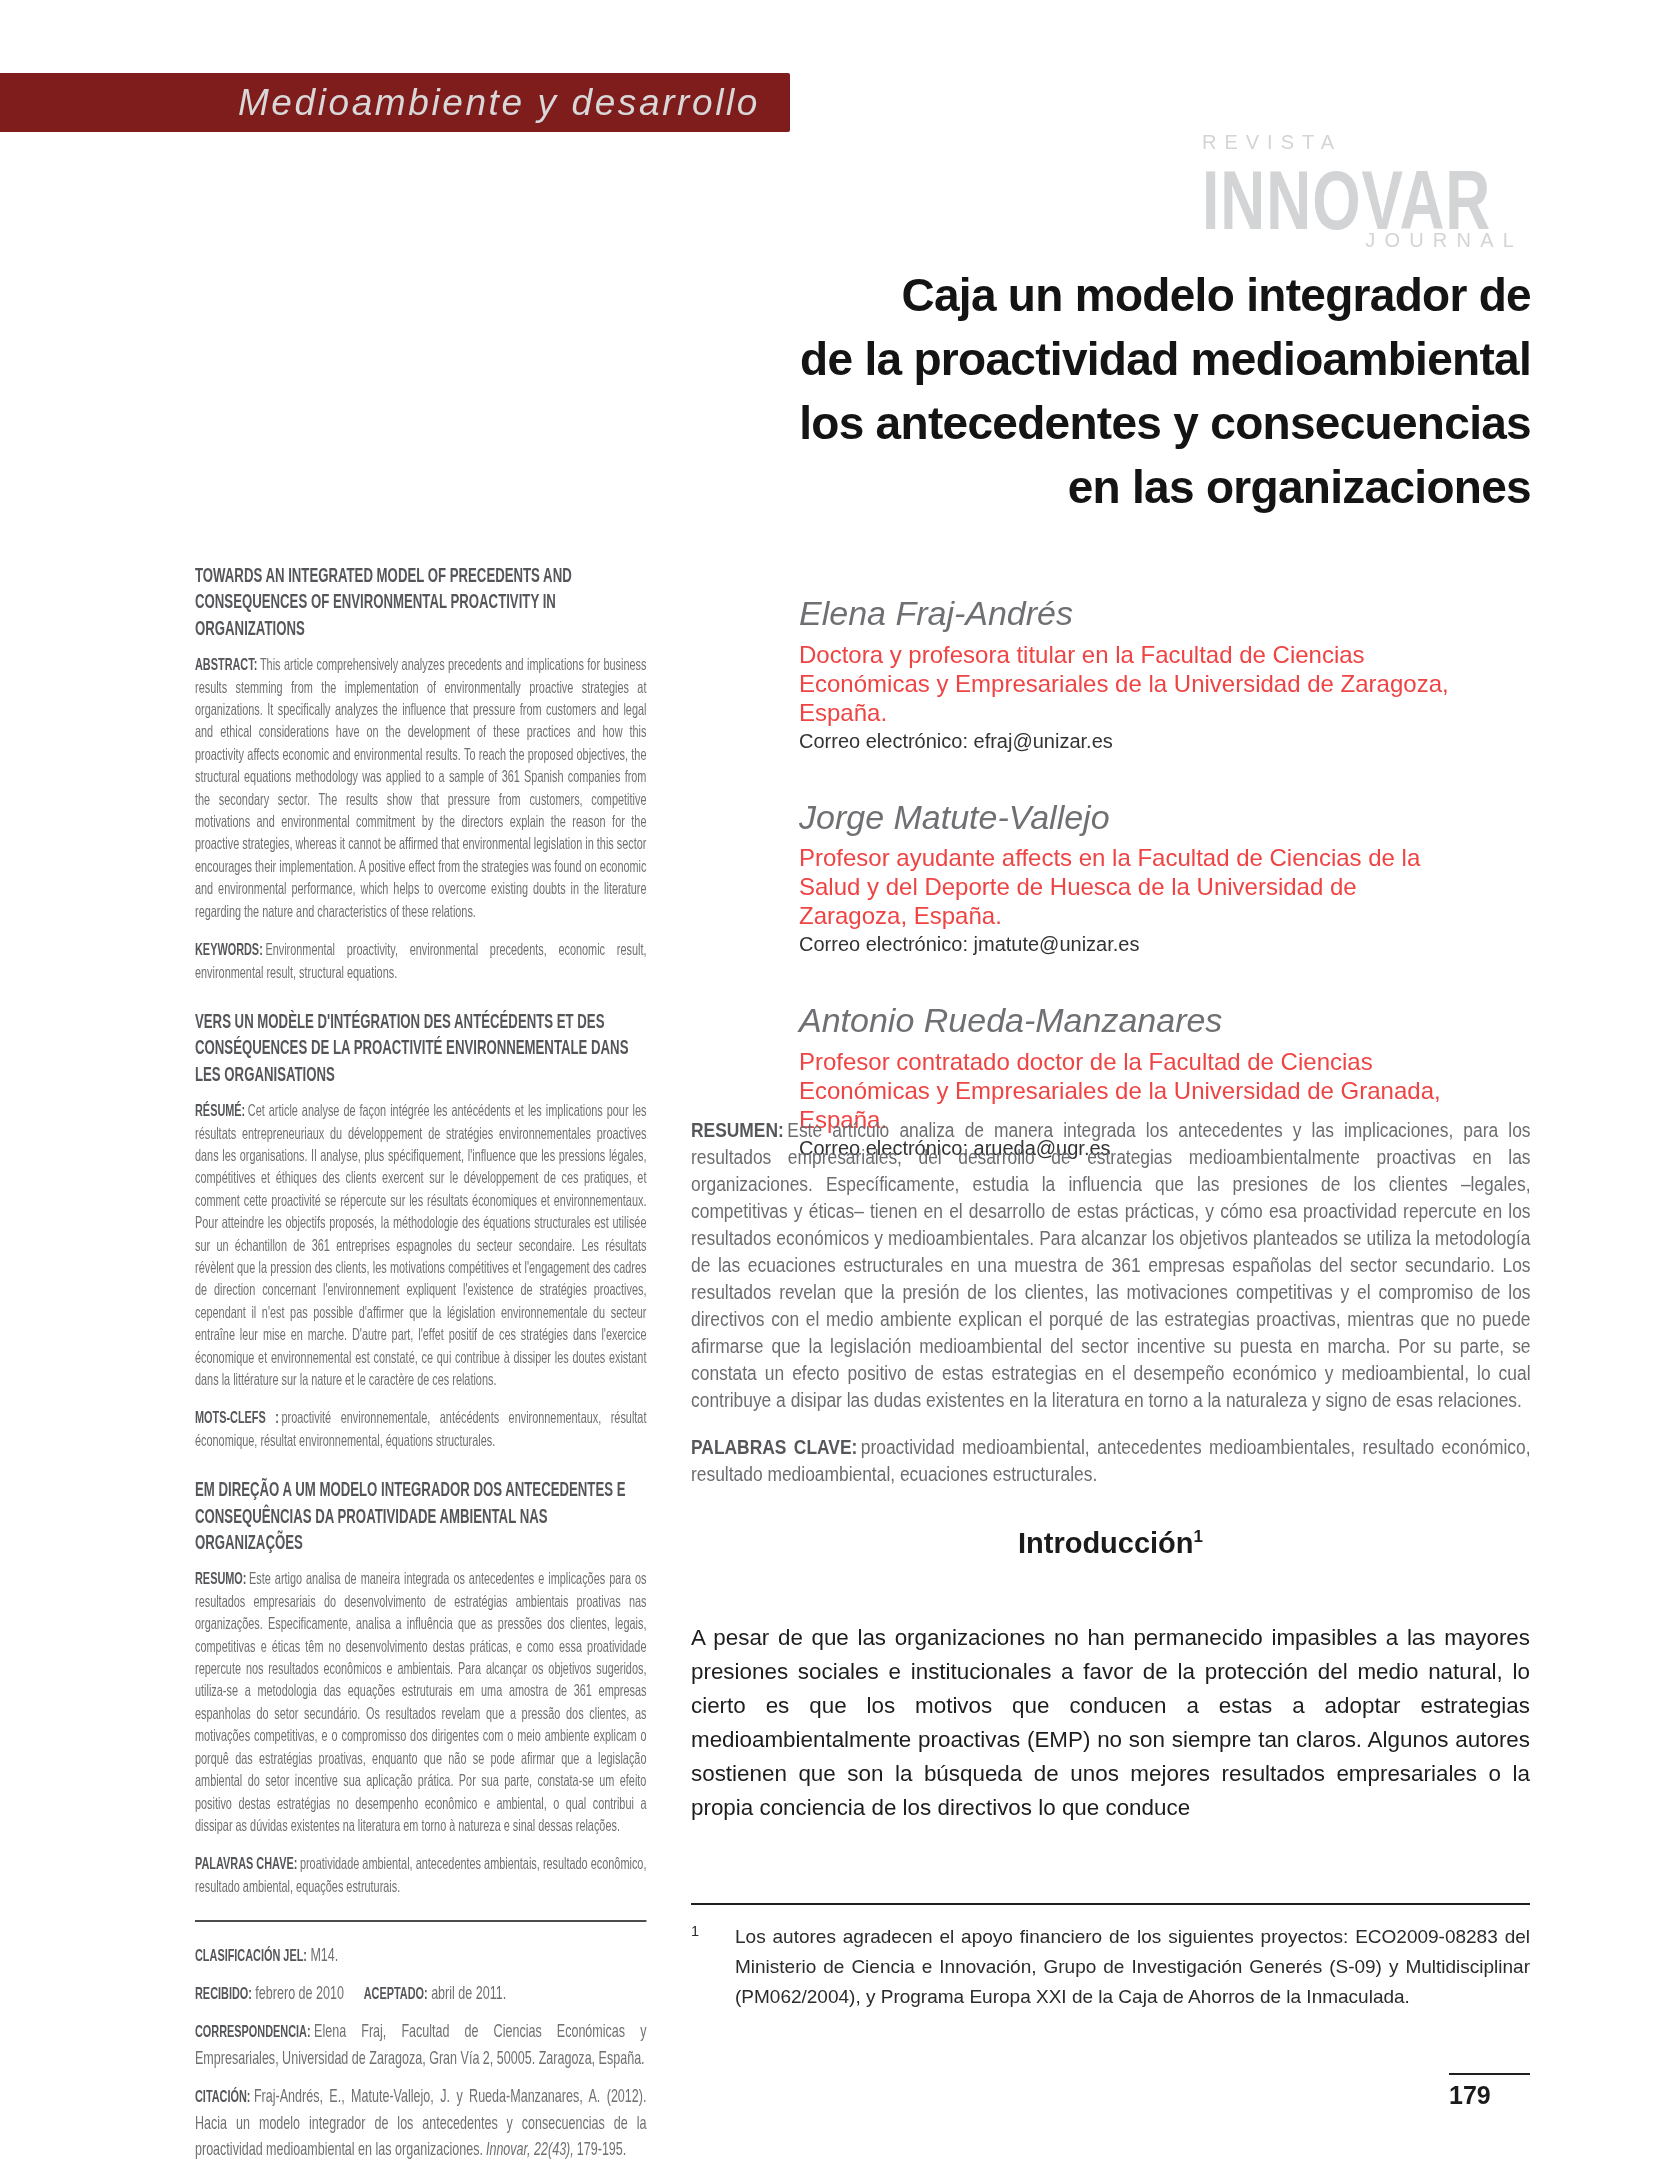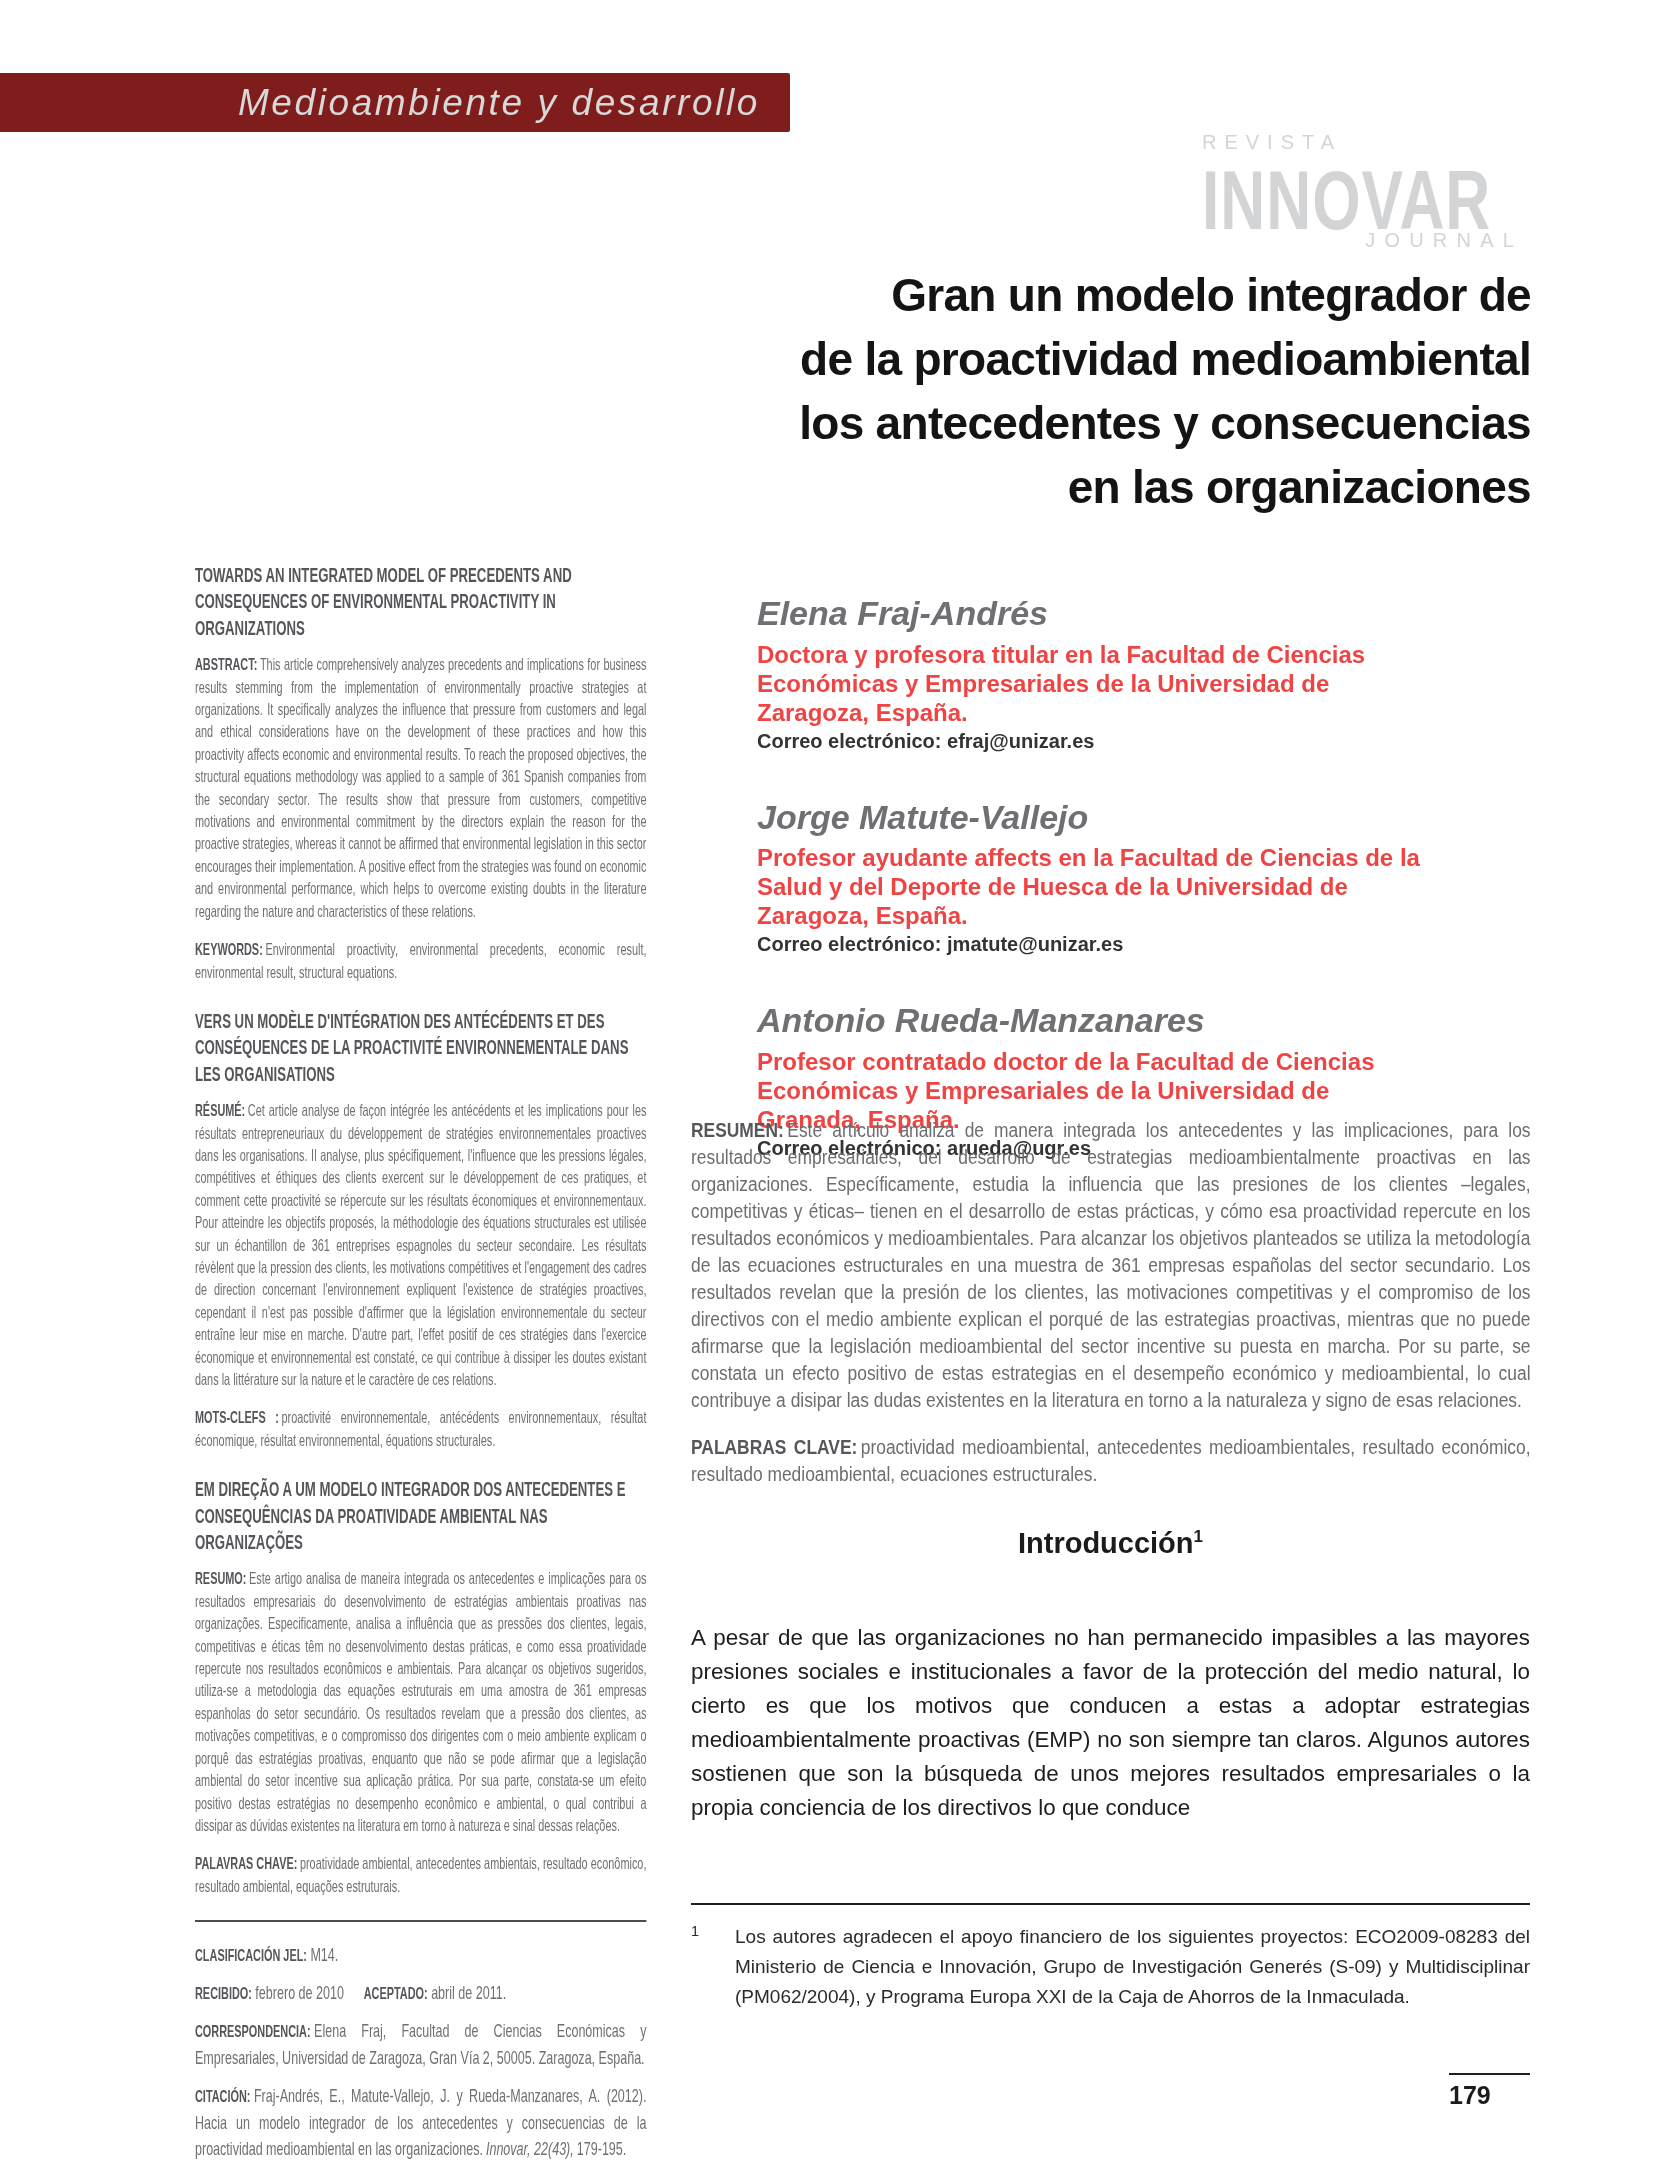--- a/index.html
+++ b/index.html
@@ -29,21 +29,21 @@
   .sb-p b{color:#55565a;margin-right:4px;}
   .sb-kw{margin-bottom:25px;}
   .sb-divider{height:2px;background:#4c4d4f;margin:22.4px 0 20px 0;}
   .meta-row{font-size:16.5px;line-height:26.4px;color:#6f7072;margin-bottom:12px;text-align:justify;}
   .meta-row b{color:#55565a;font-size:16.5px;margin-right:5.3px;}
   .meta-row .val{font-size:19px;}
   .meta-row .ml{margin-left:30px;}
   .meta-row i{font-size:19px;}
 
   
-  .authors{position:absolute;left:757px;top:593px;width:667px;font-weight:bold;}
+  .authors{position:absolute;left:799px;top:593px;width:667px;}
   .author{margin-bottom:41px;}
   .author-name{font-style:italic;font-size:34px;line-height:40px;color:#6f7073;margin-bottom:6.6px;}
   .author-aff{font-size:24px;line-height:29px;color:#ef4444;}
   .author-email{font-size:20px;line-height:29px;color:#323335;}
 
   
   .resumen-block{position:absolute;left:691px;top:1117px;width:965px;transform:scaleX(0.87);transform-origin:0 0;}
   .res-p{font-size:20px;line-height:27px;text-align:justify;color:#6c6d70;margin:0 0 20px 0;}
   .res-p b{color:#56575a;margin-right:4px;}
 
@@ -74,21 +74,21 @@
     <span class="banner-label">Medioambiente y desarrollo</span>
   </div>
 
   <div class="masthead">
     <div class="m-revista">REVISTA</div>
     <div class="m-innovar">INNOVAR</div>
     <div class="m-journal">JOURNAL</div>
   </div>
 
   <div class="title">
-    <div>Gran un modelo integrador de</div>
+    <div>Caja un modelo integrador de</div>
     <div>de la proactividad medioambiental</div>
     <div>los antecedentes y consecuencias</div>
     <div>en las organizaciones</div>
   </div>
 
   <div class="sidebar">
     <div class="sb-h">TOWARDS AN INTEGRATED MODEL OF PRECEDENTS AND CONSEQUENCES OF ENVIRONMENTAL PROACTIVITY IN ORGANIZATIONS</div>
     <p class="sb-p"><b>ABSTRACT:</b><span>This article comprehensively analyzes precedents and implications for business results stemming from the implementation of environmentally proactive strategies at organizations. It specifically analyzes the influence that pressure from customers and legal and ethical considerations have on the development of these practices and how this proactivity affects economic and environmental results. To reach the proposed objectives, the structural equations methodology was applied to a sample of 361 Spanish companies from the secondary sector. The results show that pressure from customers, competitive motivations and environmental commitment by the directors explain the reason for the proactive strategies, whereas it cannot be affirmed that environmental legislation in this sector encourages their implementation. A positive effect from the strategies was found on economic and environmental performance, which helps to overcome existing doubts in the literature regarding the nature and characteristics of these relations.</span></p>
     <p class="sb-p sb-kw"><b>KEYWORDS:</b><span>Environmental proactivity, environmental precedents, economic result, environmental result, structural equations.</span></p>
 

